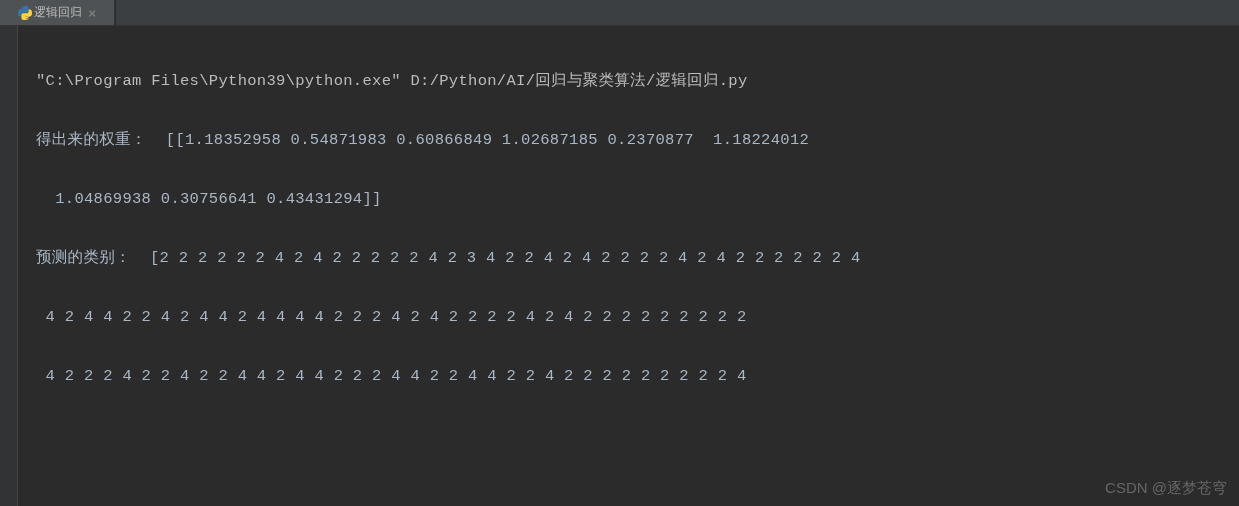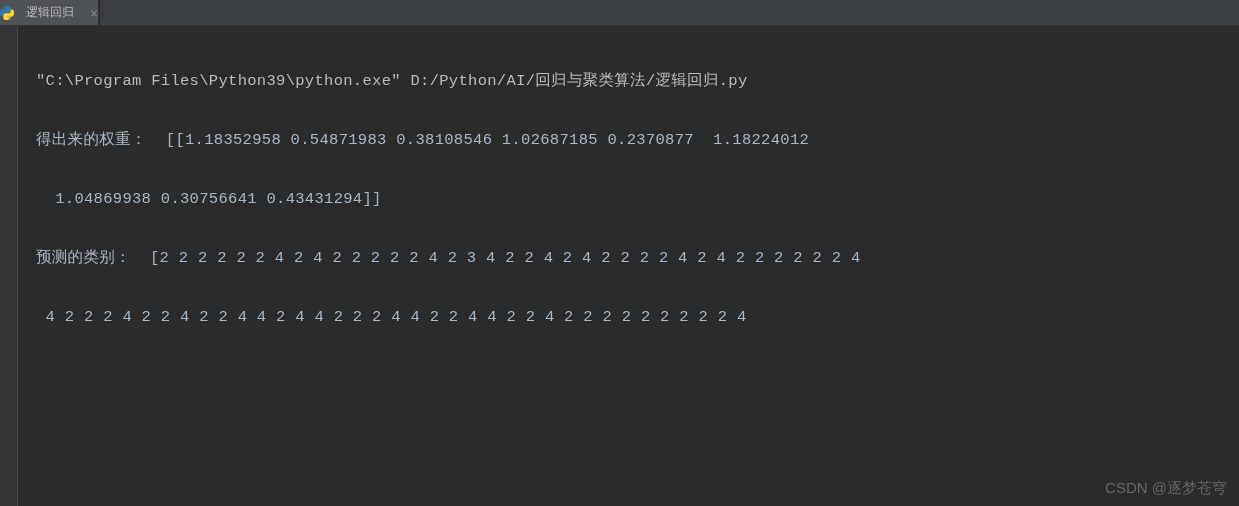--- a/index.html
+++ b/index.html
@@ -15,24 +15,24 @@
     .tab-bar {
       height: 26px;
       background: #3c3f41;
       border-bottom: 1px solid #323232;
       display: flex;
       align-items: stretch;
     }
     .tab {
       display: flex;
       align-items: center;
-      padding: 0 0;
+      padding: 0 18px;
       background: #4e5254;
       border-right: 1px solid #323232;
-      gap: 12px;
+      gap: 2px;
       font-size: 12px;
       color: #bbbbbb;
     }
     .tab-icon {
       width: 14px;
       height: 14px;
       display: flex;
       align-items: center;
       justify-content: center;
     }
@@ -97,23 +97,24 @@
     <span class="tab-close">×</span>
   </div>
   <div class="tab-empty"></div>
 </div>
 
 <div class="editor-area">
   <div class="gutter">
   </div>
   <div class="console-output">
 <div class="cmd-line">"C:\Program Files\Python39\python.exe" D:/Python/AI/回归与聚类算法/逻辑回归.py</div>
-<div class="output-line">得出来的权重：  [[1.18352958 0.54871983 0.38108546 1.02687185 0.2370877  1.18224012</div>
+<div class="output-line">得出来的权重：  [[1.18352958 0.54871983 0.60866849 1.02687185 0.2370877  1.18224012</div>
 <div class="output-line">  1.04869938 0.30756641 0.43431294]]</div>
 <div class="output-line">预测的类别：  [2 2 2 2 2 2 4 2 4 2 2 2 2 2 4 2 3 4 2 2 4 2 4 2 2 2 2 4 2 4 2 2 2 2 2 2 4</div>
+<div class="output-line"> 4 2 4 4 2 2 4 2 4 4 2 4 4 4 4 2 2 2 4 2 4 2 2 2 2 4 2 4 2 2 2 2 2 2 2 2 2</div>
 <div class="output-line"> 4 2 2 2 4 2 2 4 2 2 4 4 2 4 4 2 2 2 4 4 2 2 4 4 2 2 4 2 2 2 2 2 2 2 2 2 4</div>
 
 
 <div class="output-line"></div>
 
   </div>
 </div>
 
 <div class="watermark">CSDN @逐梦苍穹</div>
 

